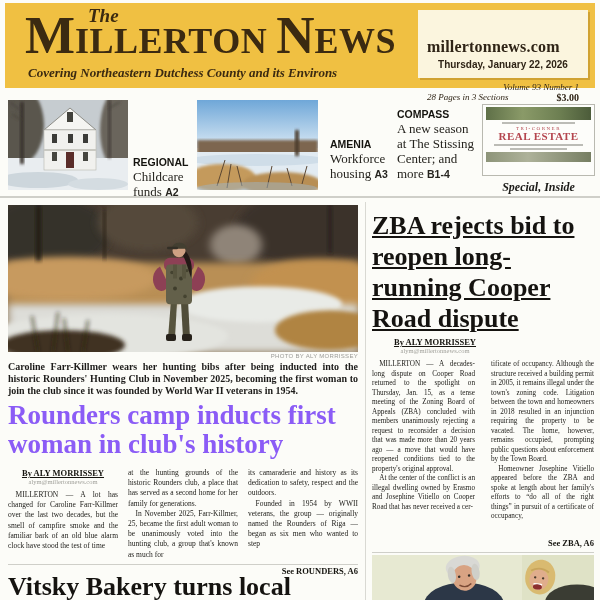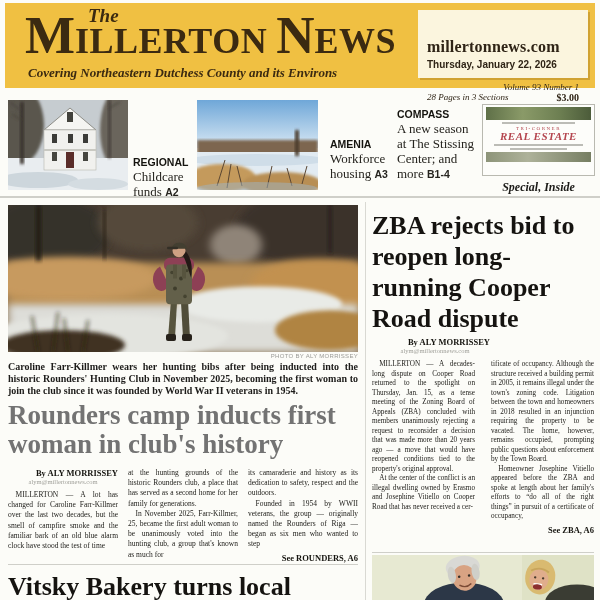--- a/index.html
+++ b/index.html
@@ -9,57 +9,57 @@
   .masthead{position:absolute;left:5px;top:3px;width:590px;height:85px;background:#f0c042;}
   .title-wrap{position:absolute;left:20px;top:2px;white-space:nowrap;color:#3b2a11;}
   .cap{font-size:53px;font-weight:bold;line-height:60px;}
   .small{font-size:36px;font-weight:bold;letter-spacing:.5px;}
   .gap{display:inline-block;width:9px;}
   .the{position:absolute;left:63px;top:0px;font-size:19px;font-weight:bold;font-style:italic;color:#3b2a11;}
   .tagline{position:absolute;left:23px;top:62px;font-size:13px;font-weight:bold;font-style:italic;color:#3b2a11;}
   .infobox{position:absolute;right:7px;top:7px;width:152px;height:63px;background:#fbf5de;
            padding:5px 9px 0 9px;box-shadow:2px 2px 0 rgba(150,105,20,.35);color:#2f2416;}
   .site{font-size:16px;font-weight:bold;letter-spacing:.2px;margin-top:23px;}
-  .idate{font-family:"Liberation Sans",sans-serif;font-size:10px;font-weight:bold;margin-top:3px;}
+  .idate{font-family:"Liberation Sans",sans-serif;font-size:10px;font-weight:bold;margin-top:3px;text-align:center;}
   .ivol{font-size:9px;font-style:italic;margin-top:12px;text-align:right;}
   .ipgrow{font-size:9px;font-style:italic;display:flex;justify-content:space-between;align-items:flex-start;}
   .iprice{font-size:10px;font-weight:bold;font-style:normal;}
   
   .tphoto{position:absolute;overflow:hidden;}
   .tphoto svg{display:block;}
   .tlabel{font-family:"Liberation Sans",sans-serif;font-size:10.5px;font-weight:bold;color:#15140f;margin-bottom:1px;}
   .ttext{font-size:13px;line-height:15px;color:#26241f;}
   .tpage{font-family:"Liberation Sans",sans-serif;font-size:10.5px;font-weight:bold;}
   .tz{position:absolute;}
   .booklet{position:absolute;left:482px;top:104px;width:113px;height:72px;background:#fdfdfa;
            border:1px solid #b9b9b0;box-sizing:border-box;padding:2px 3px;text-align:center;}
   .bk-band{height:13px;background:linear-gradient(90deg,#5f7048,#8a9a68 35%,#masked,#4c5c3a);}
   .bk-band{background:linear-gradient(90deg,#5f7048,#8a9a68 35%,#6d7f52 70%,#4c5c3a);}
   .bk-band.bottom{height:10px;background:linear-gradient(90deg,#8d9479,#aeb29a 40%,#767e62);}
   .bk-bar{height:2px;background:#bcbcb6;margin:2px auto;}
   .bk-kicker{font-size:5px;letter-spacing:1.5px;color:#b4454e;margin-top:1px;}
-  .bk-title{font-size:11px;font-weight:bold;letter-spacing:.5px;color:#b4454e;line-height:11px;font-style:italic;}
+  .bk-title{font-size:11px;font-weight:bold;letter-spacing:.5px;color:#b4454e;line-height:11px;}
   .bk-caption{position:absolute;left:482px;top:180px;width:113px;text-align:center;
               font-size:12px;font-weight:bold;font-style:italic;color:#1c1b18;}
   .rule-h{position:absolute;background:#cfcfc9;}
   .rule-v{position:absolute;background:#d9d9d3;width:1px;}
   
   .lead-photo{position:absolute;left:8px;top:205px;width:350px;height:147px;overflow:hidden;}
   .credit{position:absolute;left:8px;top:353px;width:350px;text-align:right;font-size:6px;
           font-family:"Liberation Sans",sans-serif;color:#9a9a96;letter-spacing:.3px;}
   .lead-caption{position:absolute;left:8px;top:361px;width:350px;font-size:10px;font-weight:bold;
                 line-height:12.2px;color:#1d1c1a;text-align:justify;}
   .lead-headline{position:absolute;left:8px;top:401px;width:352px;font-size:27px;line-height:29px;
-                 font-weight:bold;color:#737373;}
+                 font-weight:bold;color:#8b5cf6;}
   .cols3{position:absolute;left:8px;top:468px;width:350px;display:flex;gap:10px;}
   .cols3 .col{width:110px;}
-  .byline{text-align:right;font-size:8.5px;font-weight:bold;color:#15140f;}
+  .byline{text-align:center;font-size:8.5px;font-weight:bold;color:#15140f;text-decoration:underline;}
   .byline-email{text-align:center;font-size:6.5px;color:#a0a09a;margin-bottom:5px;}
   .coltext{font-size:7.5px;line-height:10.2px;text-align:justify;white-space:pre-line;color:#22211d;}
-  .jump{font-size:8.5px;font-weight:bold;text-align:right;margin-top:3px;color:#15140f;}
+  .jump{font-size:8.5px;font-weight:bold;text-align:right;margin-top:16px;color:#15140f;}
   .rule-vitsky{left:8px;top:564px;width:350px;height:1px;}
   .bottom-headline{position:absolute;left:8px;top:572px;width:352px;font-size:26px;font-weight:bold;color:#151310;}
   
   .zba-headline{position:absolute;left:372px;top:210px;width:223px;font-size:26px;line-height:31px;
                 font-weight:bold;color:#151310;}
   .zba-byline{position:absolute;left:380px;top:337px;width:110px;}
   .cols2{position:absolute;left:372px;top:360px;width:222px;display:flex;gap:16px;}
   .cols2 .col{width:107px;}
   .cols2 .coltext{font-size:7.2px;line-height:9.5px;}
   .rule-zba{left:372px;top:552px;width:222px;height:1px;}
@@ -244,21 +244,21 @@
  Founded in 1954 by WWII veterans, the group — originally named the Rounders of Riga — began as six men who wanted to step</div>
       <div class="jump">See ROUNDERS, A6</div>
     </div>
   </div>
 
   <div class="rule-h rule-vitsky"></div>
   <h2 class="bottom-headline" style="margin:0;">Vitsky Bakery turns local</h2>
 
   <div class="rule-v" style="left:365px;top:202px;height:398px;"></div>
 
-  <h1 class="zba-headline" style="margin:0;">ZBA rejects bid to reopen long-running Cooper Road dispute</h1>
+  <h1 class="zba-headline" style="margin:0;text-decoration:underline;">ZBA rejects bid to reopen long-running Cooper Road dispute</h1>
   <div class="zba-byline">
     <div class="byline">By ALY MORRISSEY</div>
     <div class="byline-email">alym@millertonnews.com</div>
   </div>
   <div class="cols2">
     <div class="col">
       <div class="coltext"> MILLERTON — A decades-long dispute on Cooper Road returned to the spotlight on Thursday, Jan. 15, as a tense meeting of the Zoning Board of Appeals (ZBA) concluded with members unanimously rejecting a request to reconsider a decision that was made more than 20 years ago — a move that would have reopened conditions tied to the property's original approval.
  At the center of the conflict is an illegal dwelling owned by Erasmo and Josephine Vitiello on Cooper Road that has never received a cer-</div>
     </div>
     <div class="col">

